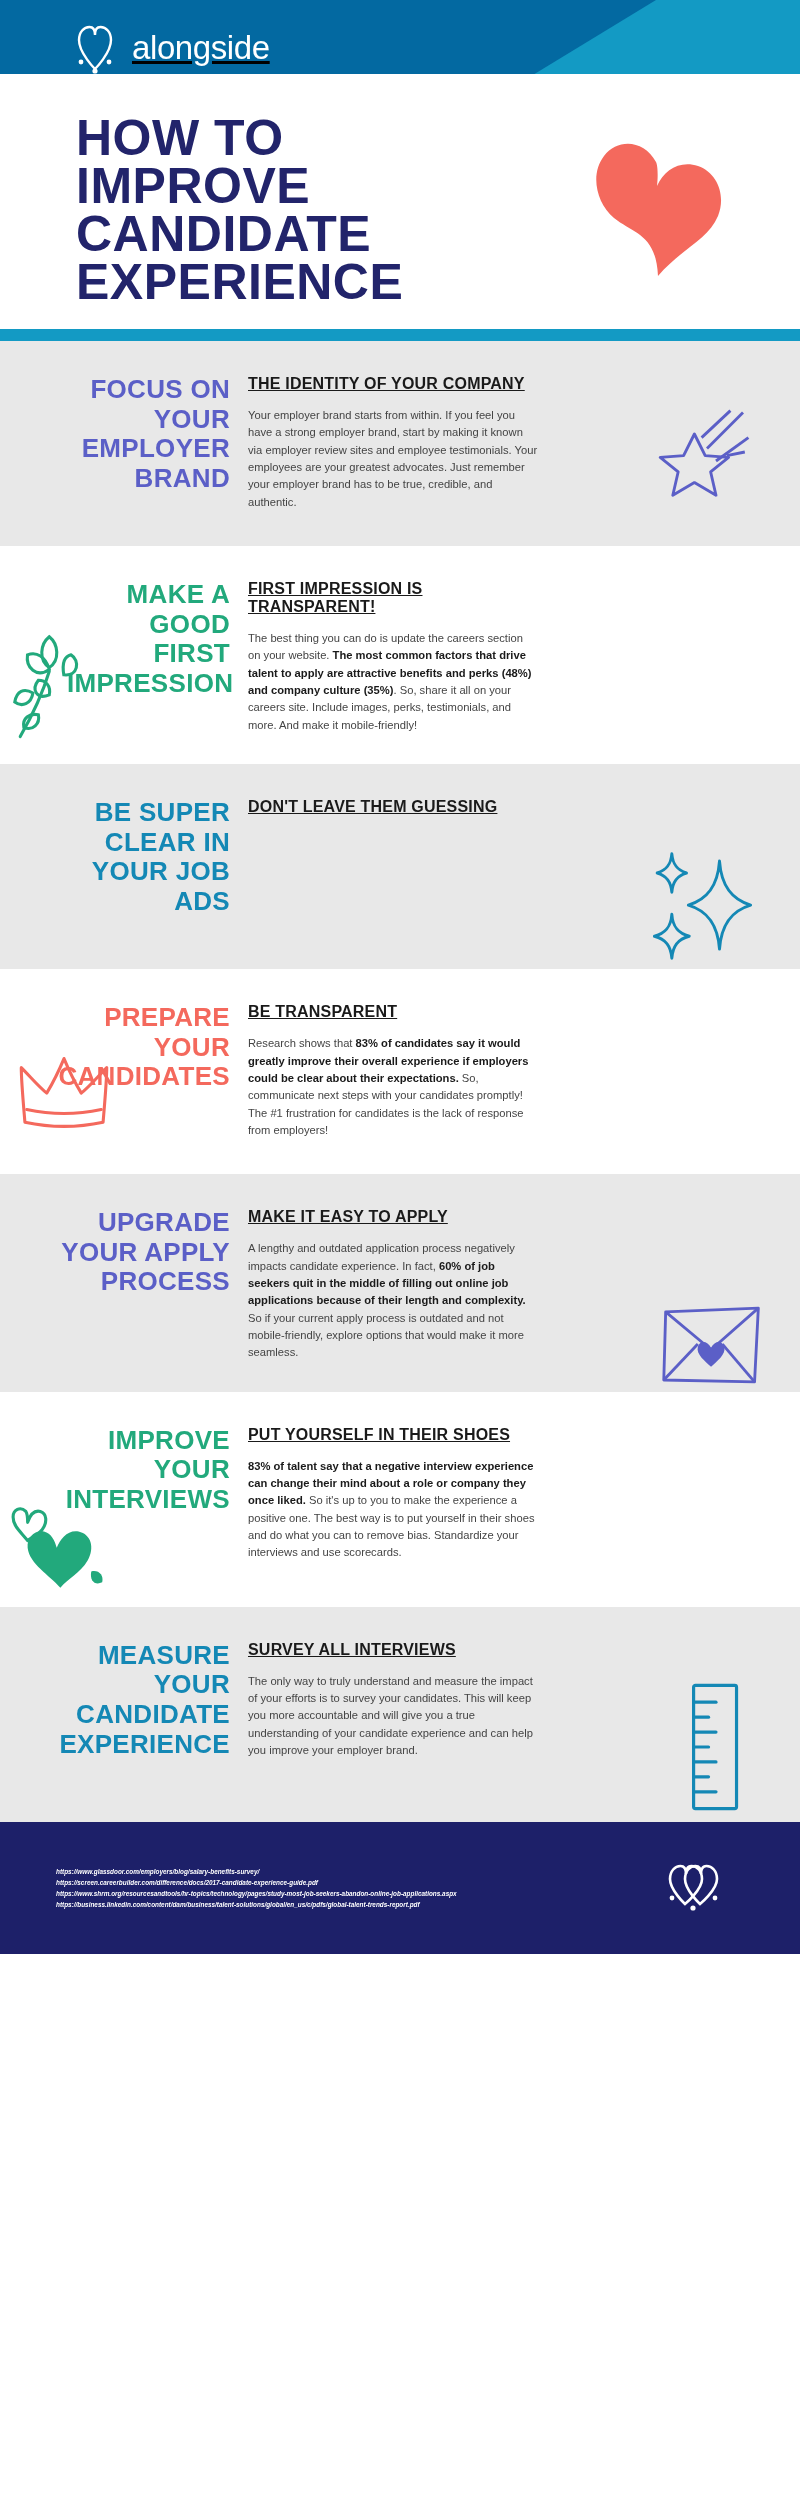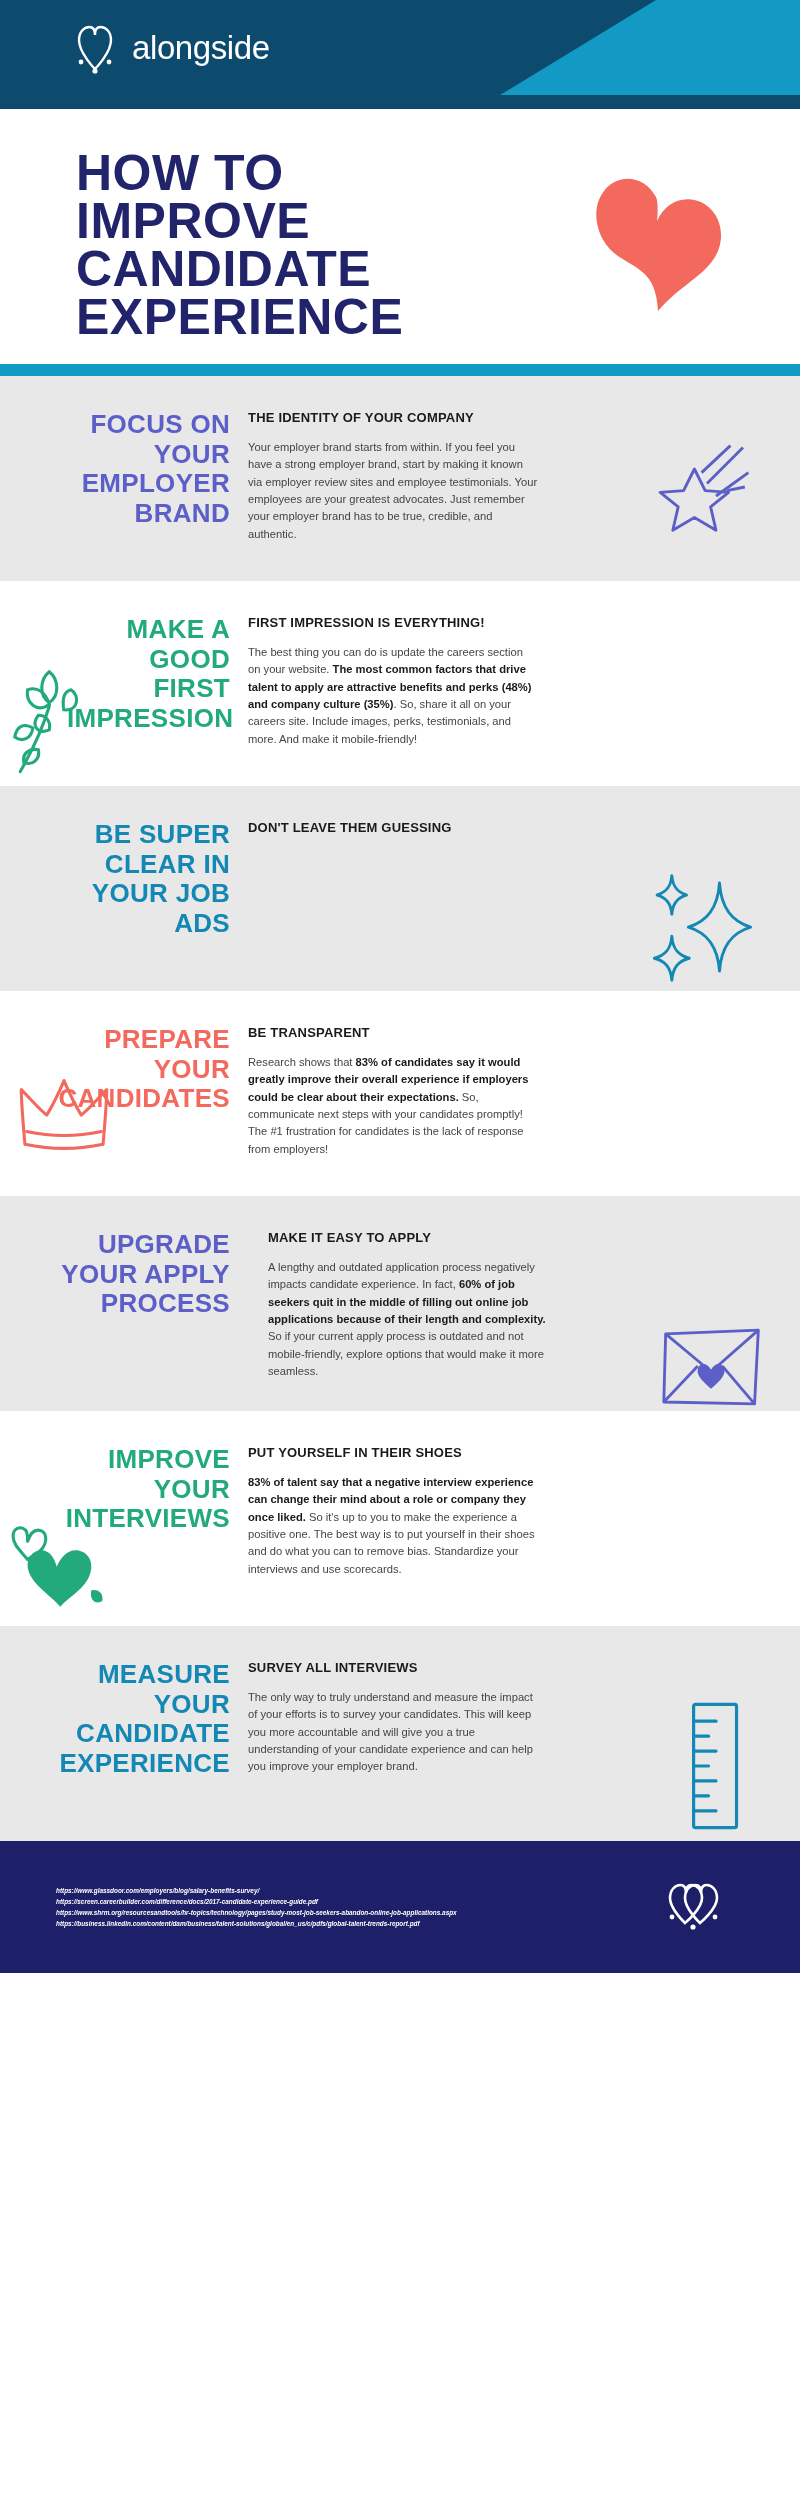--- a/index.html
+++ b/index.html
@@ -9,23 +9,24 @@
     background:#ffffff;
     width:800px;
     height:2500px;
     position:relative;
     overflow:hidden;
   }
 
   
   .topbar {
     position:relative;
-    height:109px;
-    background:#0c4a6e;
+    height:74px;
+    background:#0369a1;
     overflow:hidden;
+    text-decoration:underline;
   }
   .topbar-cyan {
     position:absolute;
     top:0; right:0;
     width:300px; height:95px;
     background:#139ac4;
     clip-path:polygon(100% 0, 100% 100%, 0 100%, 52% 0);
   }
   .topbar-inner {
     position:relative;
@@ -98,25 +99,26 @@
     font-family:"Liberation Sans", sans-serif;
   }
 
   .sec-right {
     flex:0 0 300px;
     width:300px;
     padding-right:10px;
   }
   .sec-heading {
     color:#1a1a1a;
-    font-size:13px;
+    font-size:16px;
     font-weight:bold;
     letter-spacing:0.2px;
     margin-bottom:14px;
     font-family:"Liberation Sans", sans-serif;
+    text-decoration:underline;
   }
   .sec-body {
     color:#444444;
     font-size:11.2px;
     line-height:1.55;
     font-family:"Liberation Sans", sans-serif;
   }
   .sec-body b { color:#1a1a1a; font-weight:bold; }
 
   .sec-art {
@@ -196,21 +198,21 @@
       <path d="M92 54 L112 50"></path>
     </svg>
   </span>
 </div>
 
 <div class="section plain" style="min-height:205px;">
   <div class="sec-left align-right">
     <div class="sec-title" style="color:#22a97c;margin-left:35px;">MAKE A GOOD FIRST IMPRESSION</div>
   </div>
   <div class="sec-right">
-    <div class="sec-heading">FIRST IMPRESSION IS EVERYTHING!</div>
+    <div class="sec-heading">FIRST IMPRESSION IS TRANSPARENT!</div>
     <div class="sec-body">The best thing you can do is update the careers section on your website. <b>The most common factors that drive talent to apply are attractive benefits and perks (48%) and company culture (35%)</b>. So, share it all on your careers site. Include images, perks, testimonials, and more. And make it mobile-friendly!</div>
   </div>
   <span class="sec-art" style="left:2px; top:78px;">
     <svg viewBox="0 0 110 130" width="100" height="118" fill="none" stroke="#22a97c" stroke-width="3.4" stroke-linecap="round">
       <path d="M52 14 C42 22 40 40 52 48 C64 40 62 22 52 14 Z"></path>
       <path d="M28 34 C26 48 38 60 52 50 C48 36 38 30 28 34 Z"></path>
       <path d="M76 34 C86 40 84 58 68 56 C66 44 68 36 76 34 Z"></path>
       <path d="M40 62 C32 72 38 84 52 78 C54 68 48 62 40 62 Z"></path>
       <path d="M52 52 C46 72 36 96 20 124"></path>
       <path d="M34 76 C24 70 16 74 14 86 C22 92 32 88 34 76 Z"></path>
@@ -244,21 +246,21 @@
     <div class="sec-body">Research shows that <b>83% of candidates say it would greatly improve their overall experience if employers could be clear about their expectations.</b> So, communicate next steps with your candidates promptly! The #1 frustration for candidates is the lack of response from employers!</div>
   </div>
   <span class="sec-art" style="left:14px; top:84px;">
     <svg viewBox="0 0 110 90" width="100" height="82" fill="none" stroke="#f4695d" stroke-width="3.4" stroke-linejoin="round" stroke-linecap="round">
       <path d="M12 76 C10 52 8 30 8 16 C18 26 28 38 36 44 C42 34 50 18 55 6 C60 18 68 34 74 44 C82 38 92 26 102 16 C102 30 100 52 98 76 C70 82 40 82 12 76 Z"></path>
       <path d="M14 62 C42 68 68 68 96 62"></path>
     </svg>
   </span>
 </div>
 
-<div class="section shaded" style="min-height:215px;gap:20px;">
+<div class="section shaded" style="min-height:215px;">
   <div class="sec-left align-right">
     <div class="sec-title" style="color:#5b5fc7;">UPGRADE YOUR APPLY PROCESS</div>
   </div>
   <div class="sec-right">
     <div class="sec-heading">MAKE IT EASY TO APPLY</div>
     <div class="sec-body">A lengthy and outdated application process negatively impacts candidate experience. In fact, <b>60% of job seekers quit in the middle of filling out online job applications because of their length and complexity.</b> So if your current apply process is outdated and not mobile-friendly, explore options that would make it more seamless.</div>
   </div>
   <span class="sec-art" style="right:36px; top:128px;">
     <svg viewBox="0 0 110 90" width="104" height="86" fill="none" stroke="#5b5fc7" stroke-width="3" stroke-linejoin="round">
       <path d="M6 10 L104 6 L100 84 L4 82 Z"></path>

